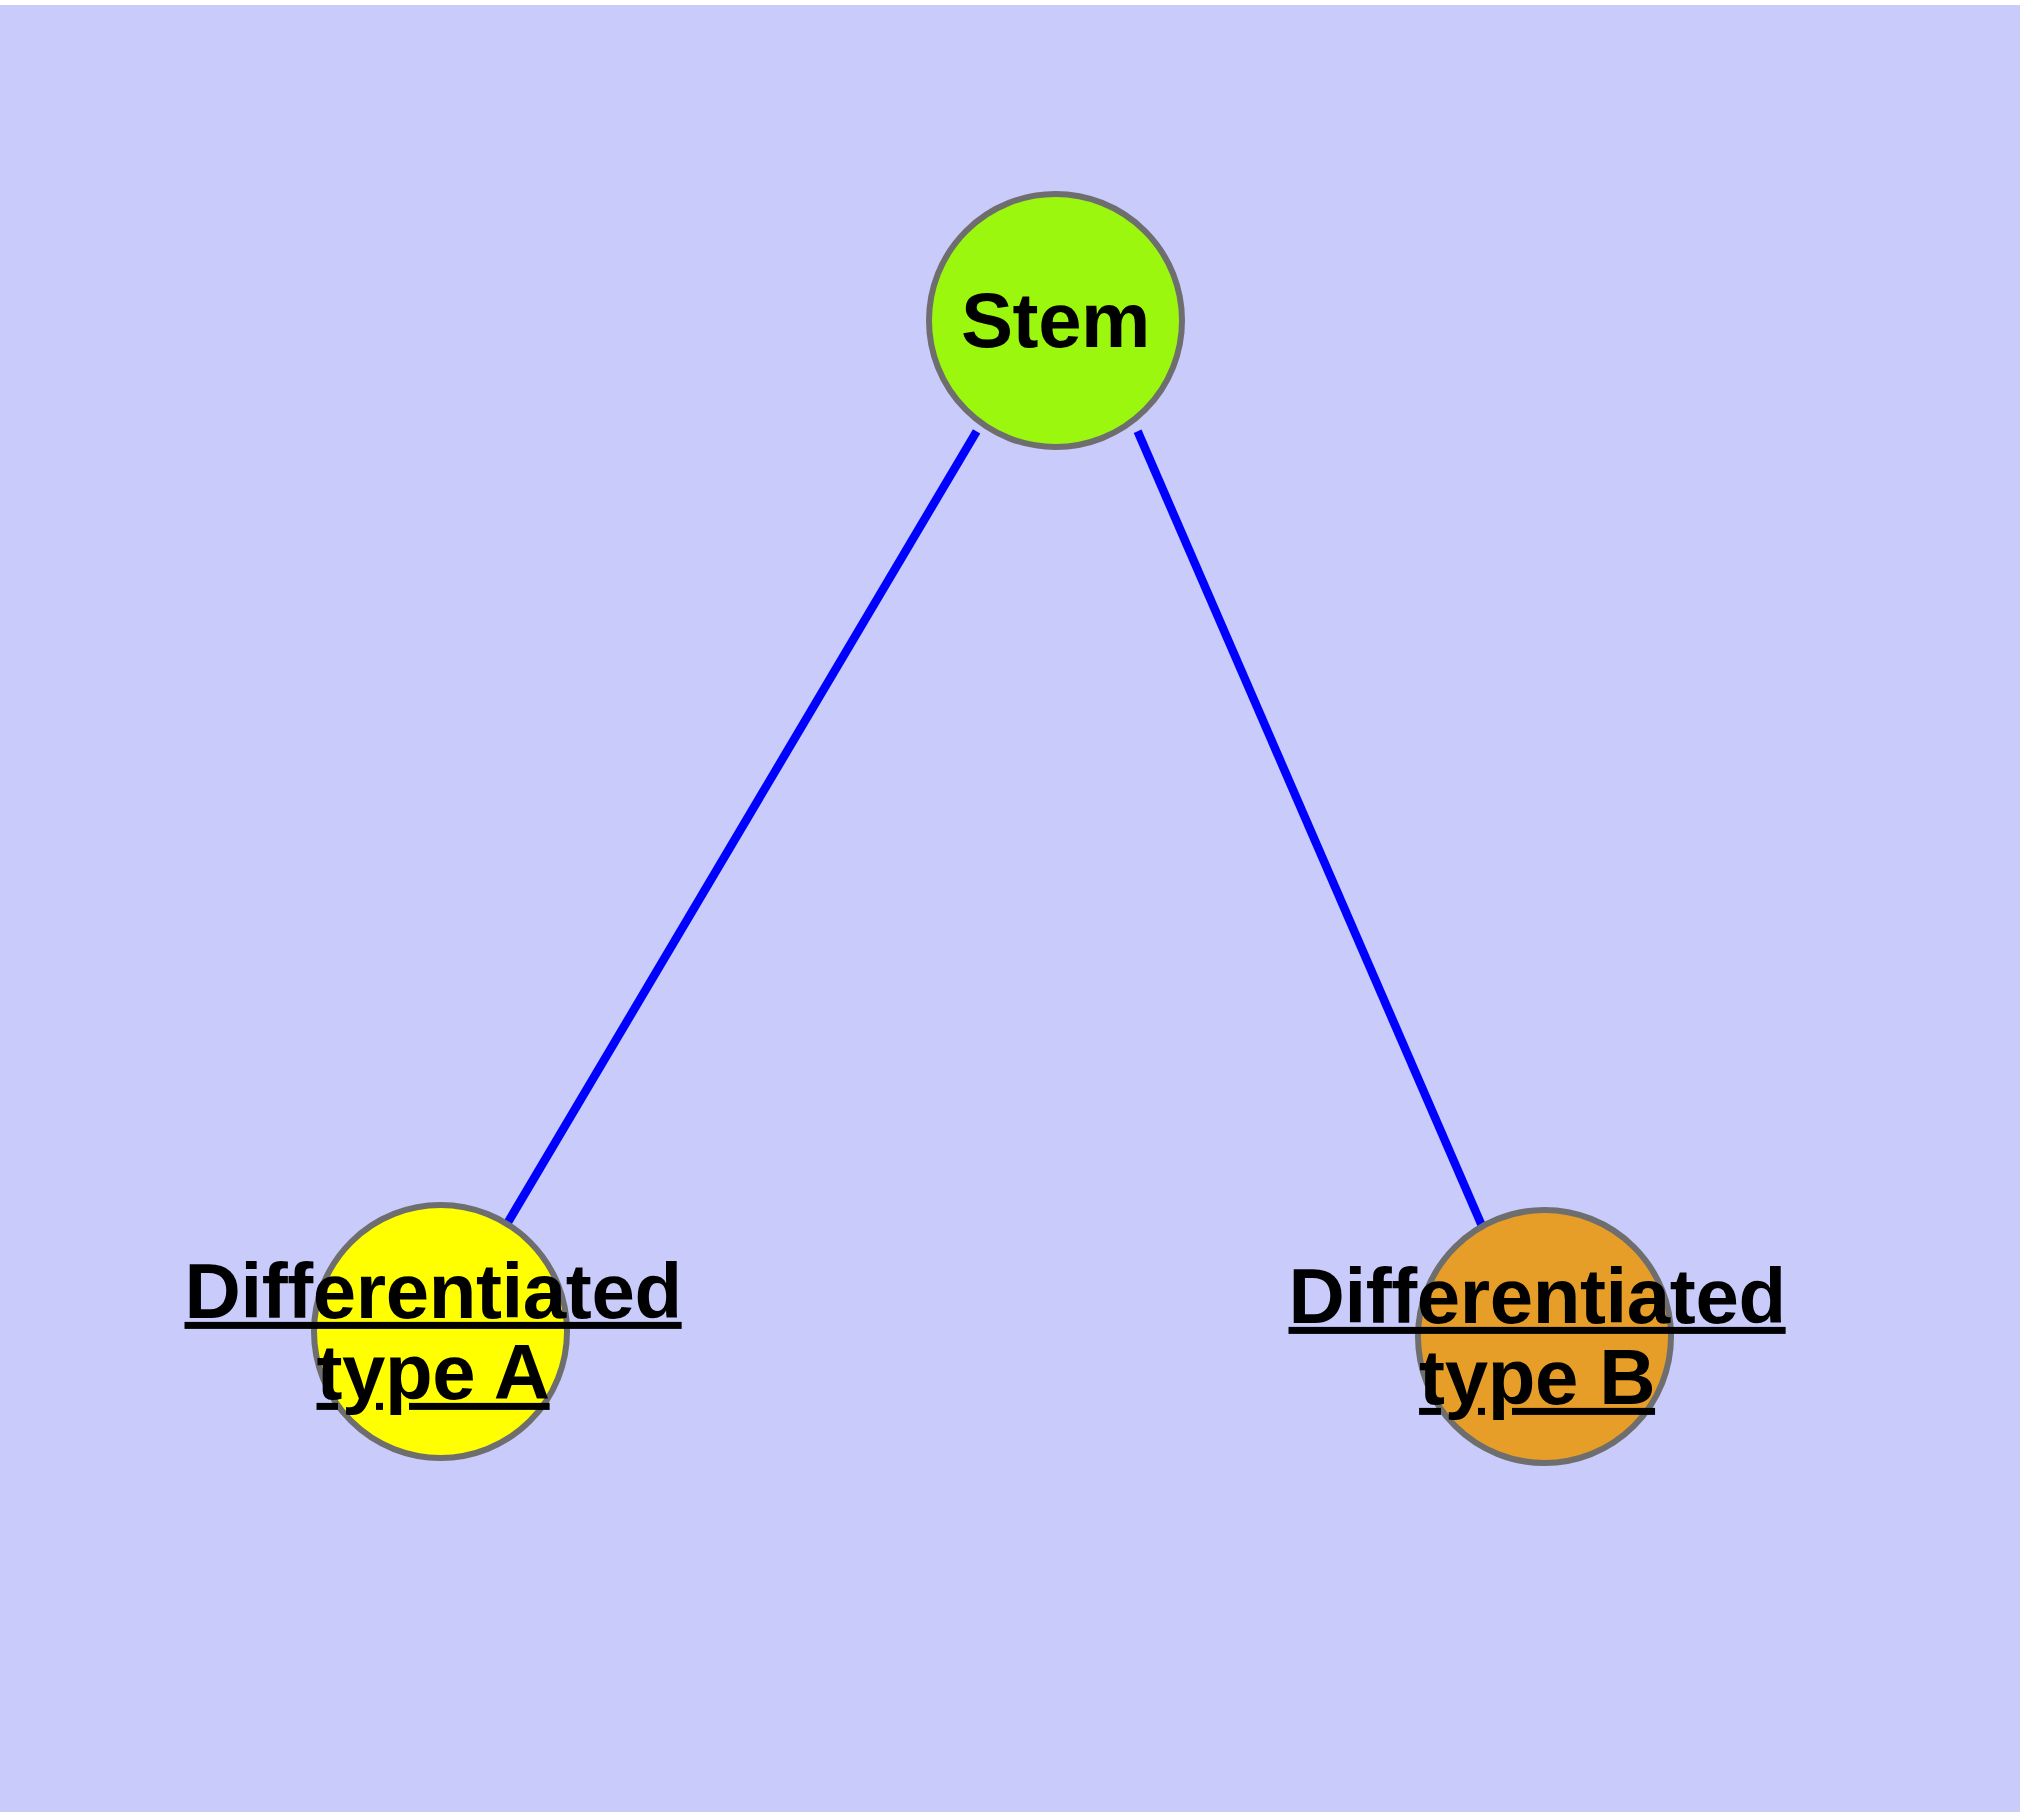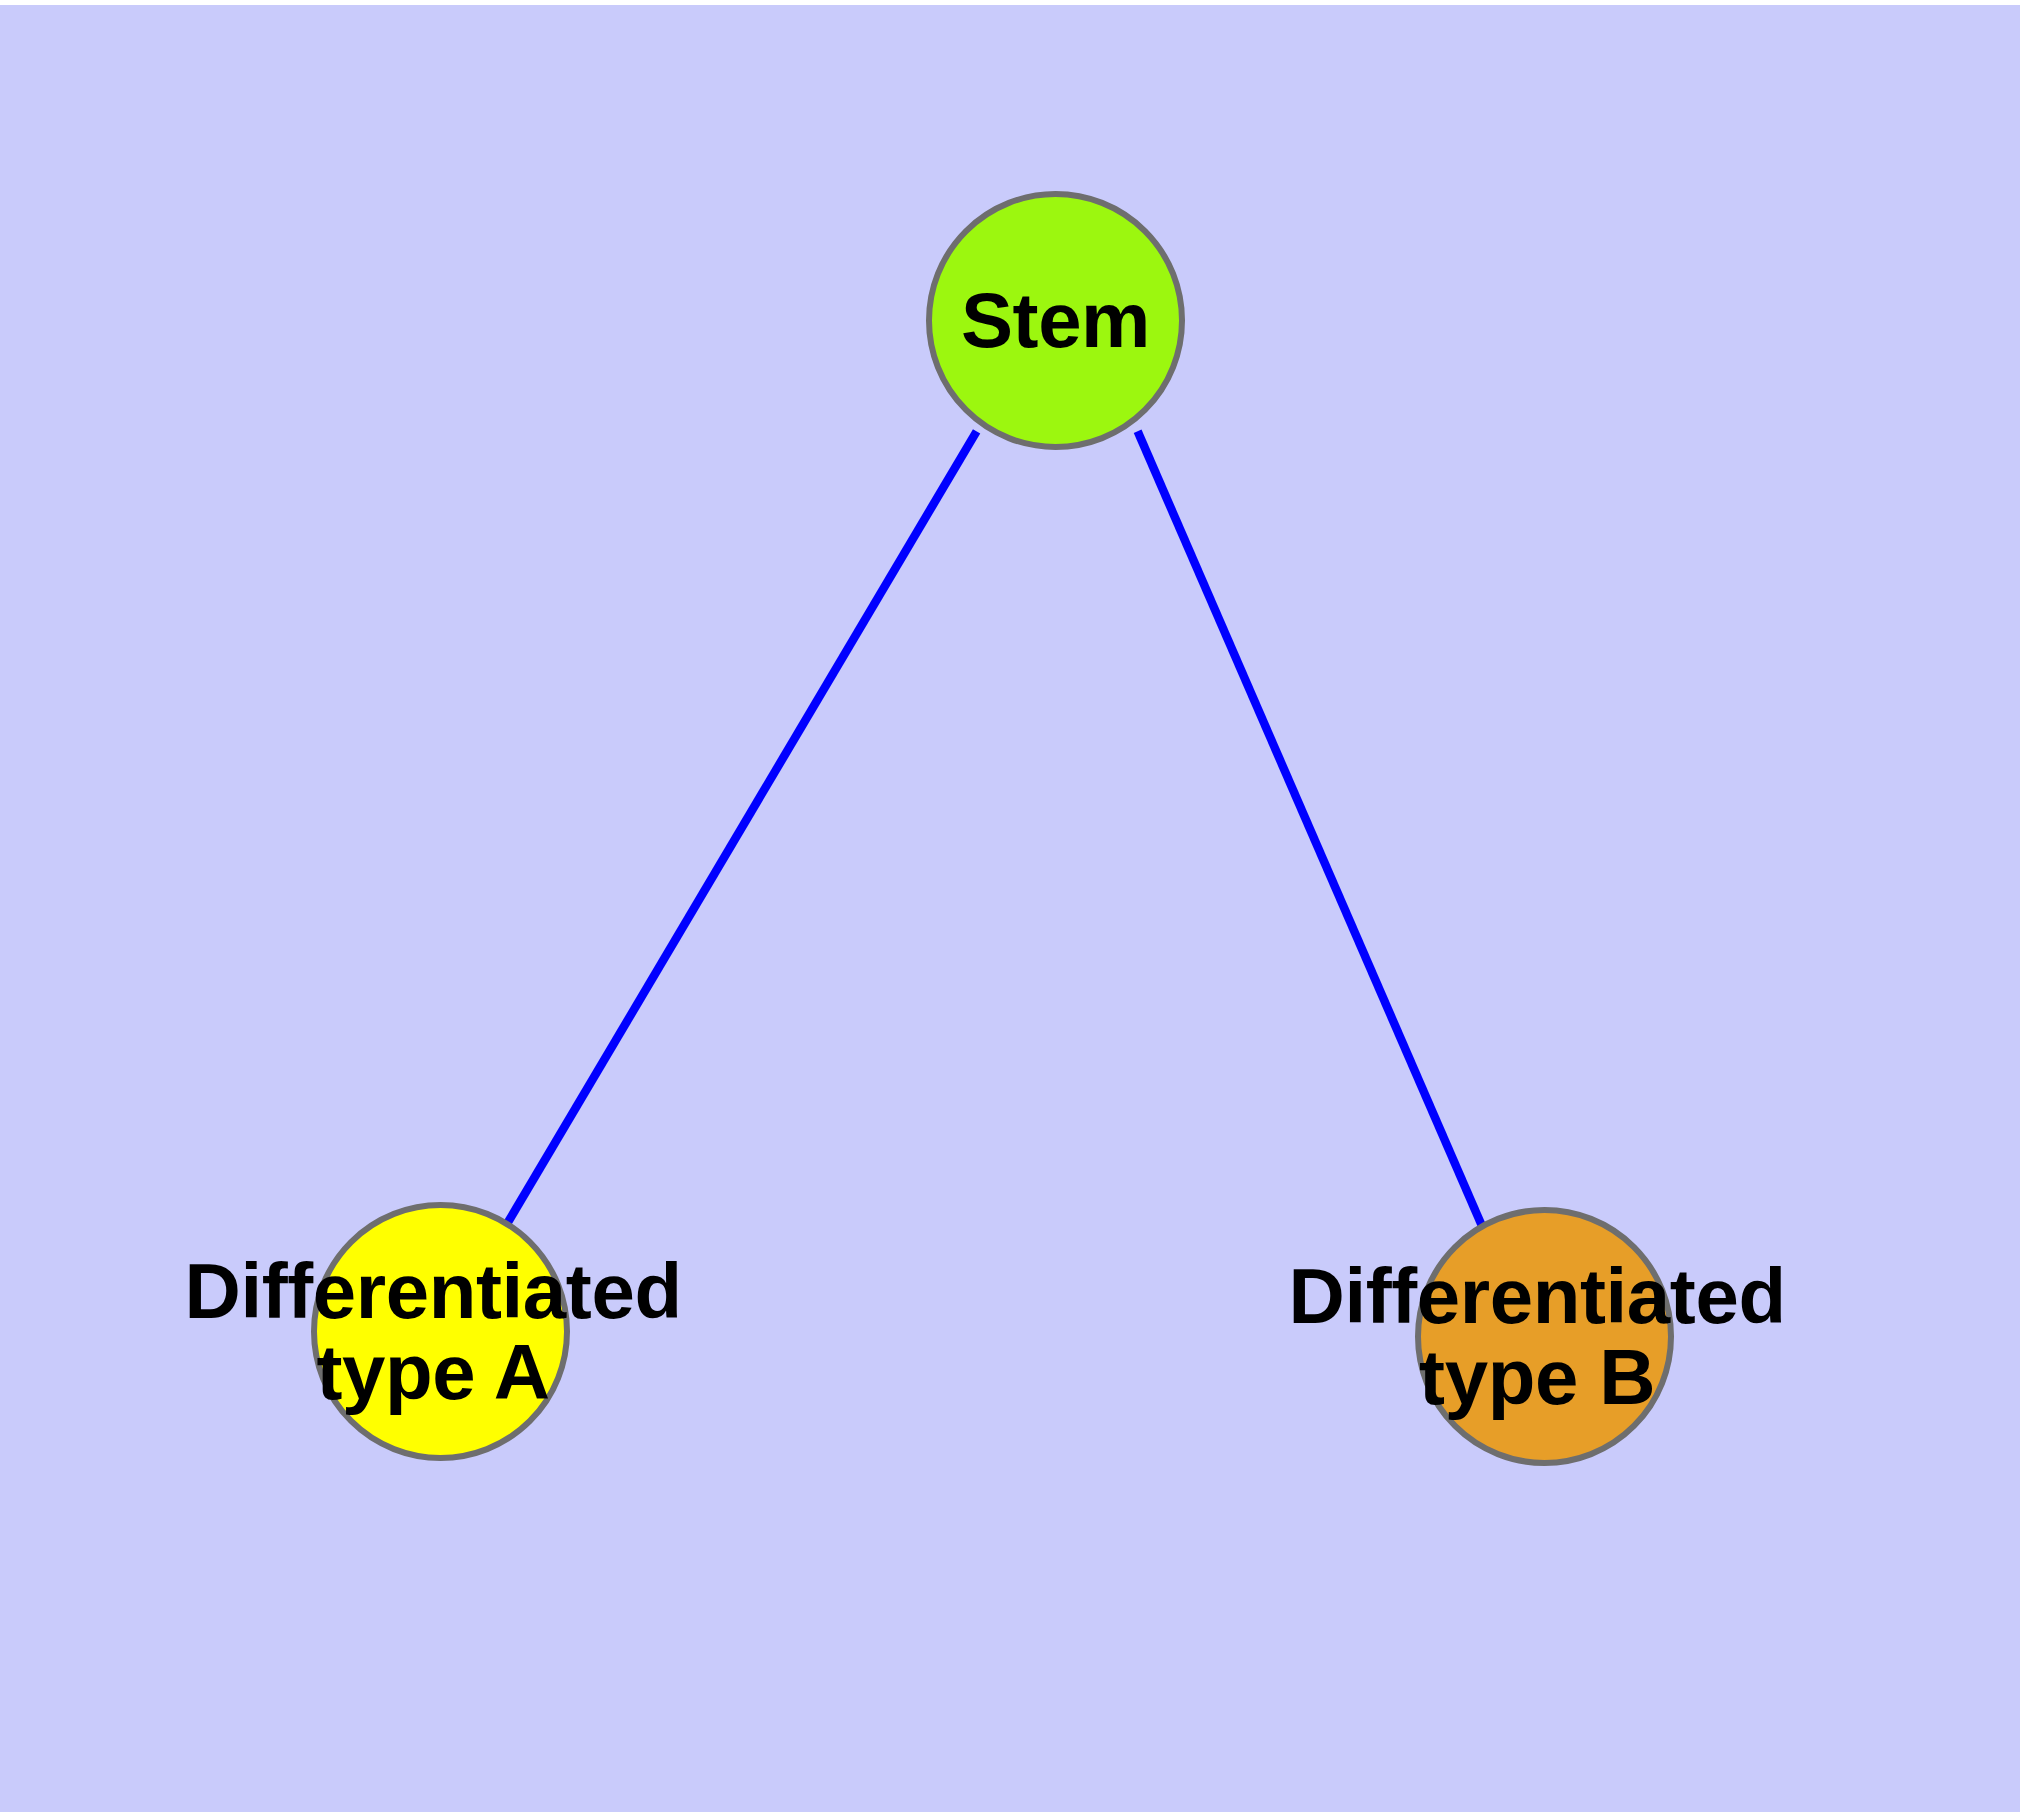--- a/index.html
+++ b/index.html
@@ -76,20 +76,21 @@
     left: 1415px;
     top: 1202px;
     width: 259px;
     height: 259px;
     background: #e79e28;
   }
 
   #node-diff-a .node-label,
   #node-diff-b .node-label {
     left: 47%;
+    text-decoration: underline;
   }
 </style>
 </head>
 <body>
 
 <div id="diagram-canvas">
 
   <svg id="edge-layer" viewBox="0 0 2384 2138" xmlns="http://www.w3.org/2000/svg">
     <line x1="1152" y1="503" x2="598" y2="1438" stroke="#0000ff" stroke-width="10" stroke-linecap="butt"></line>
     <line x1="1342" y1="503" x2="1748" y2="1440" stroke="#0000ff" stroke-width="10" stroke-linecap="butt"></line>

